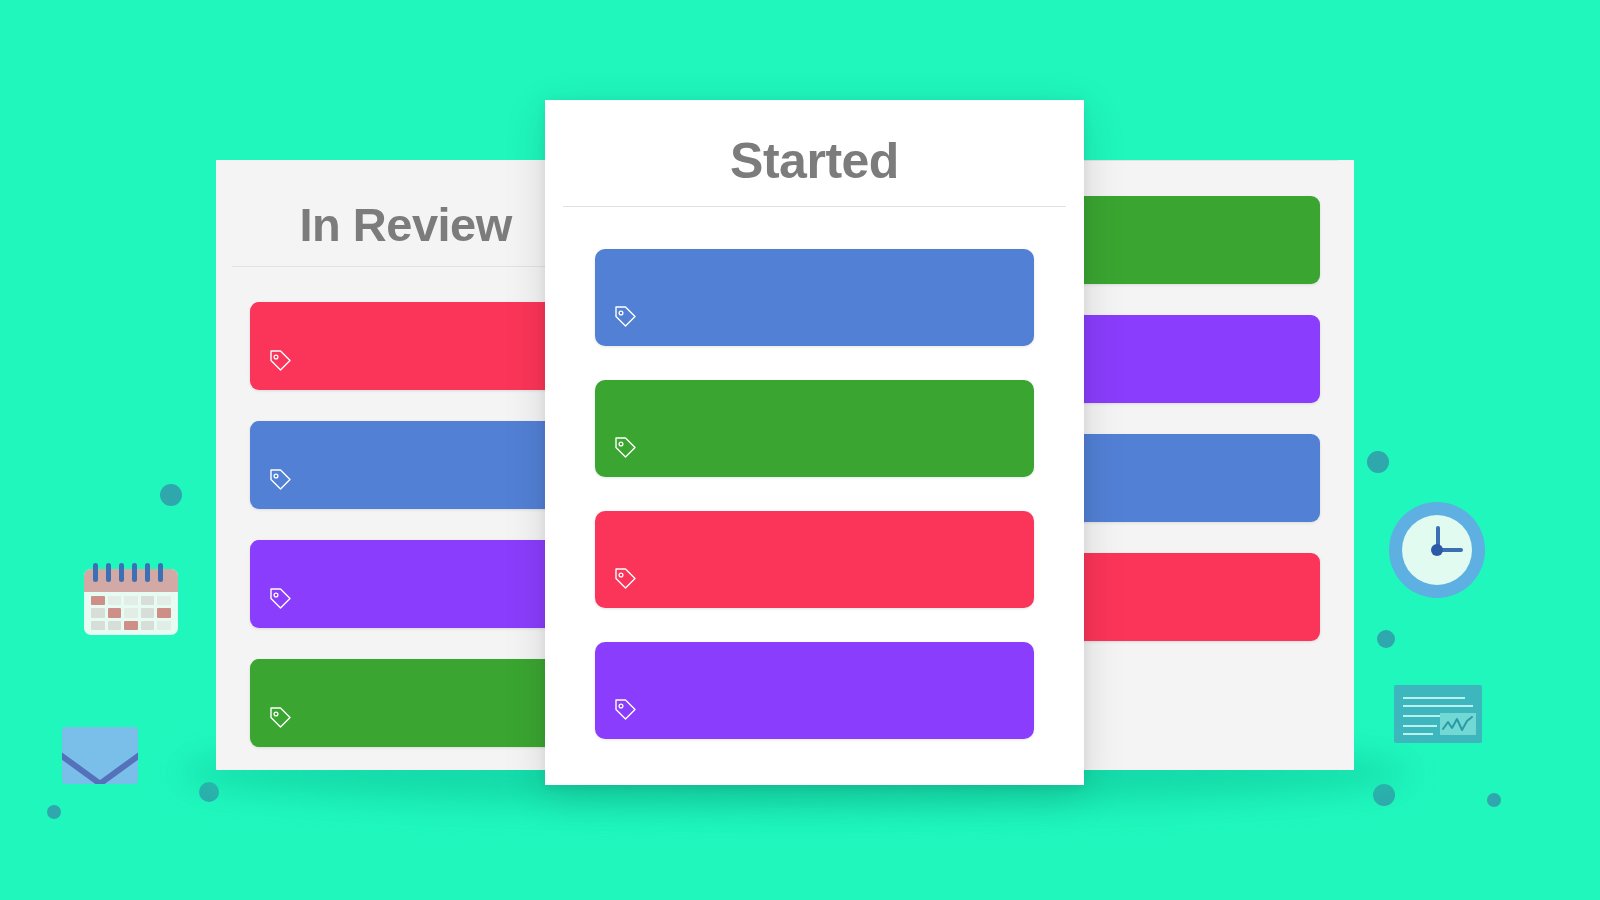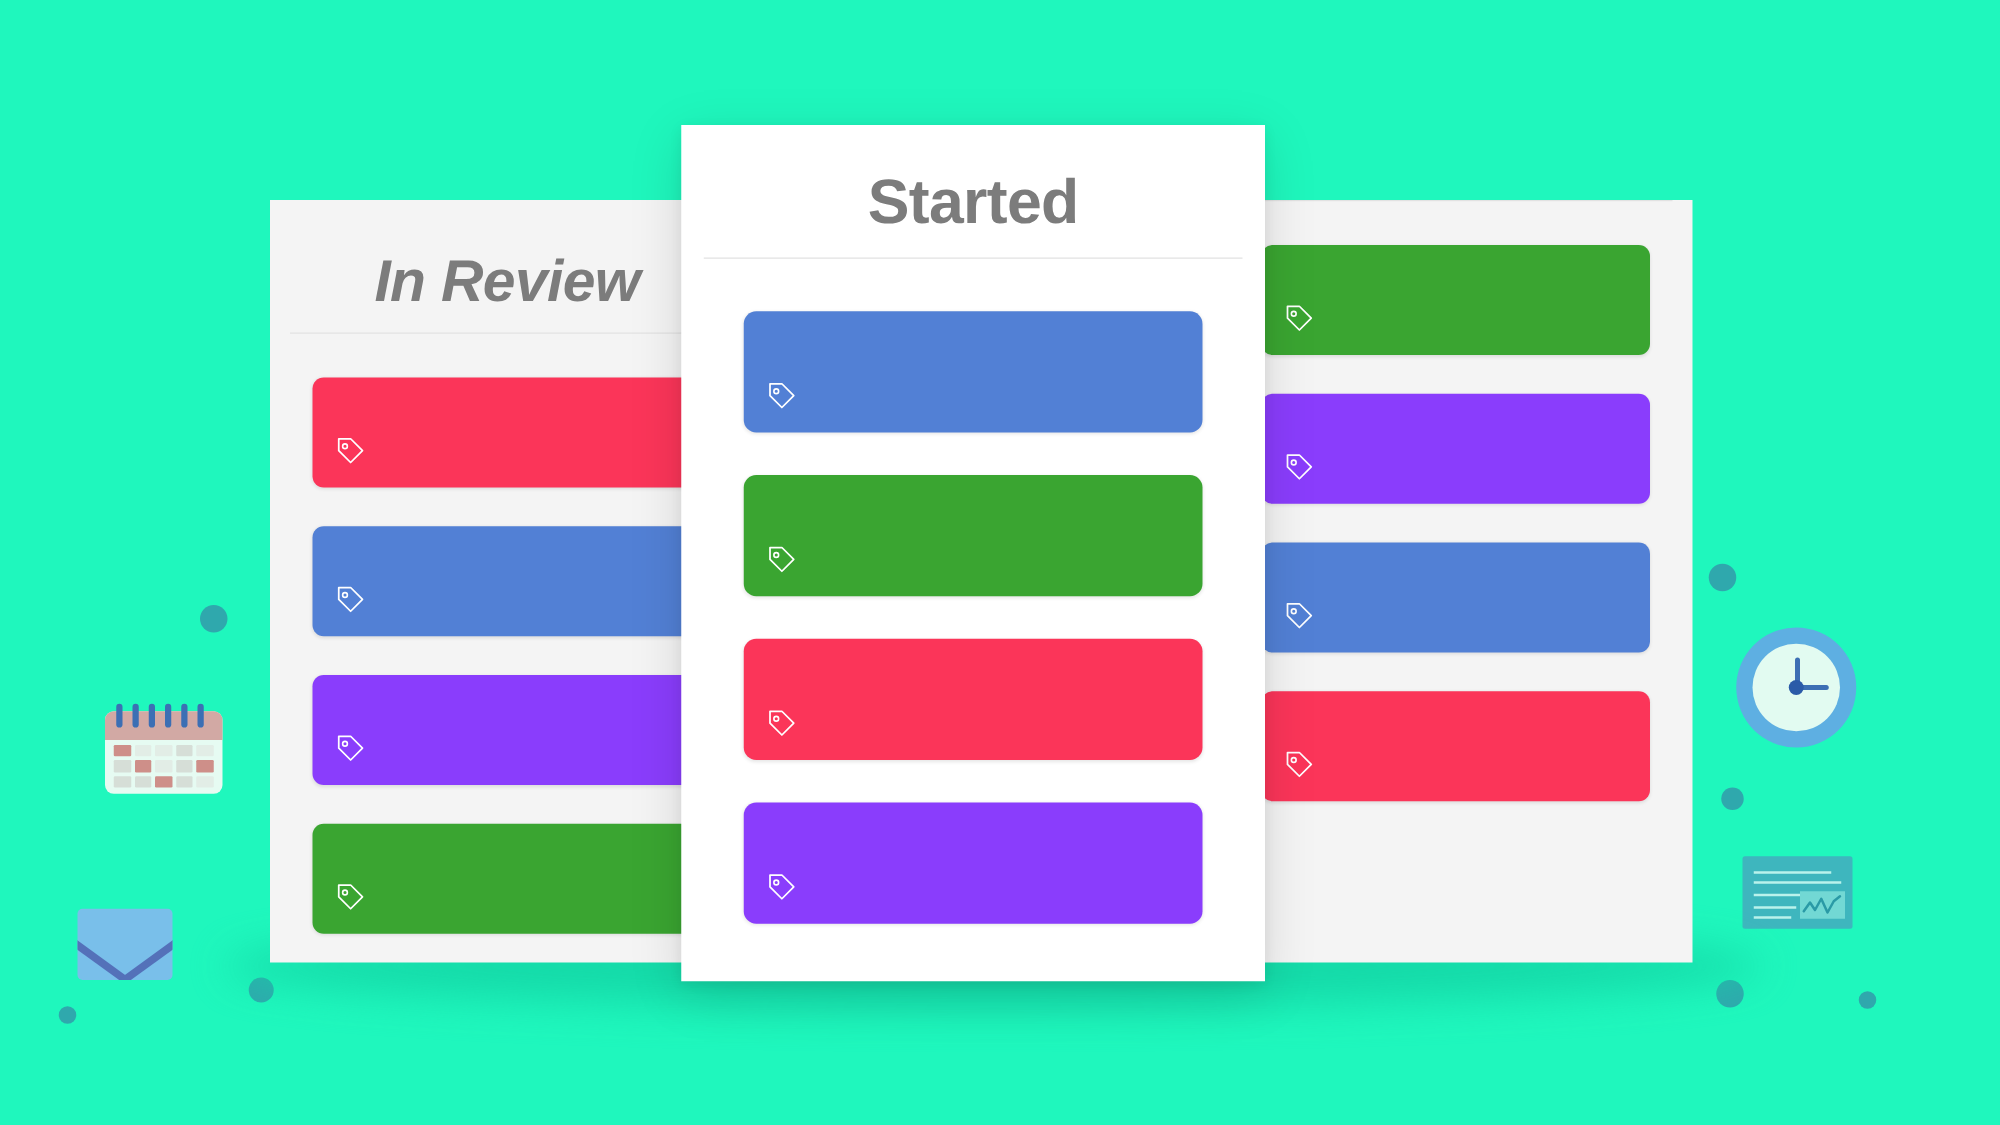--- a/index.html
+++ b/index.html
@@ -156,21 +156,20 @@
     width: 1138px;
     height: 610px;
     background: #F4F4F4;
     display: flex;
   }
   .column {
     flex: 1 1 0;
     position: relative;
     padding: 0 34px;
     box-sizing: border-box;
-    font-style: italic;
   }
   .col-title {
     font-size: 47px;
     font-weight: bold;
     color: #7C7C7C;
     text-align: center;
     letter-spacing: -0.5px;
     padding-top: 37px;
     padding-bottom: 14px;
   }
@@ -193,21 +192,21 @@
     width: 26px;
     height: 26px;
   }
   .card .tag-icon svg { display: block; }
 
   
   .started-panel {
     position: absolute;
     left: 545px;
     top: 100px;
-    width: 467px;
+    width: 539px;
     height: 685px;
     background: #FFFFFF;
     box-shadow: 0 10px 40px rgba(0,0,0,.13), 0 2px 10px rgba(0,0,0,.07);
     box-sizing: border-box;
     padding: 0 50px;
   }
   .started-panel .col-title {
     font-size: 50px;
     padding-top: 32px;
     padding-bottom: 16px;

